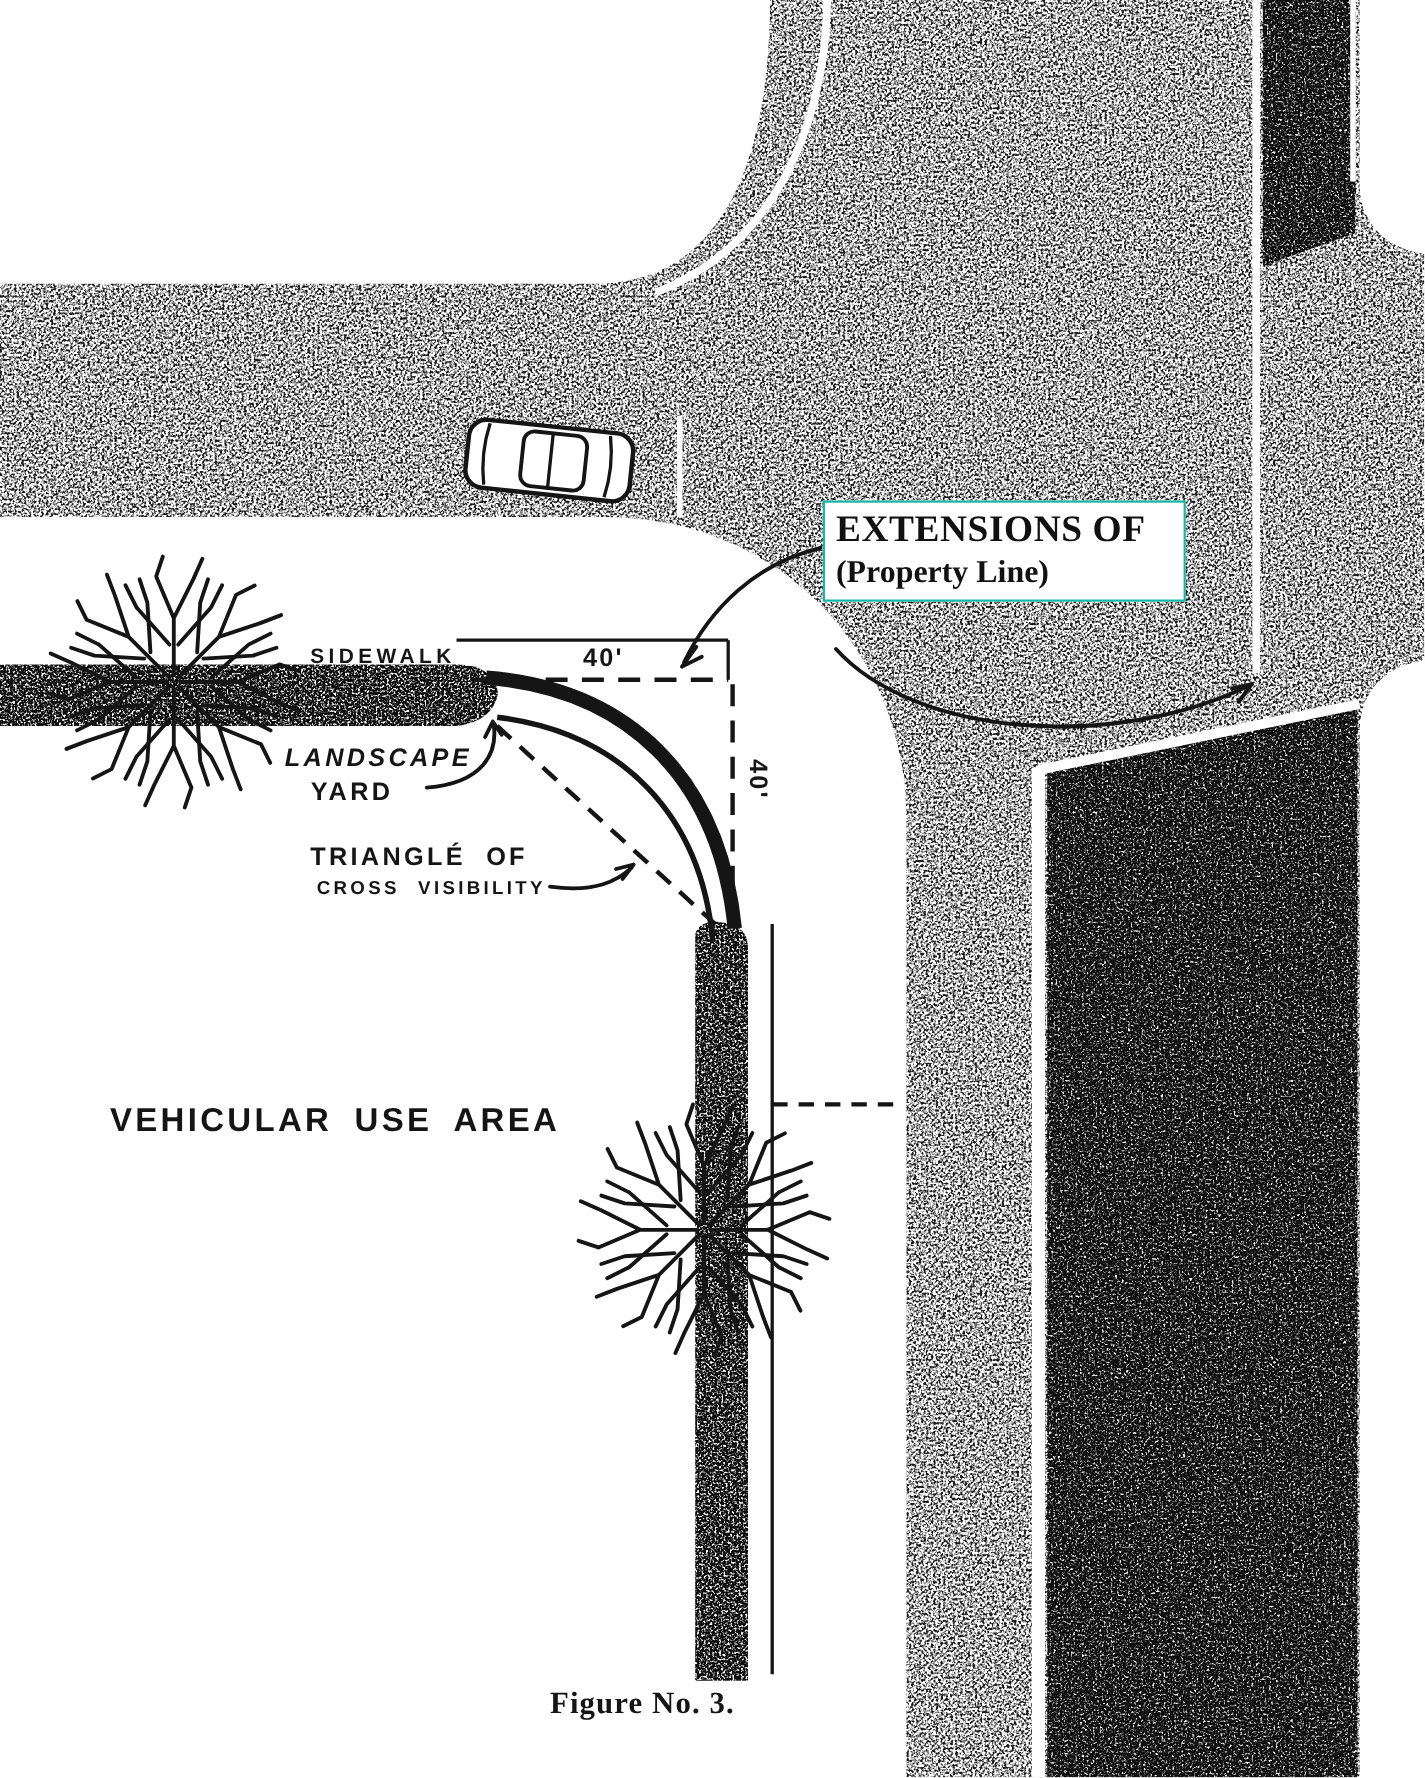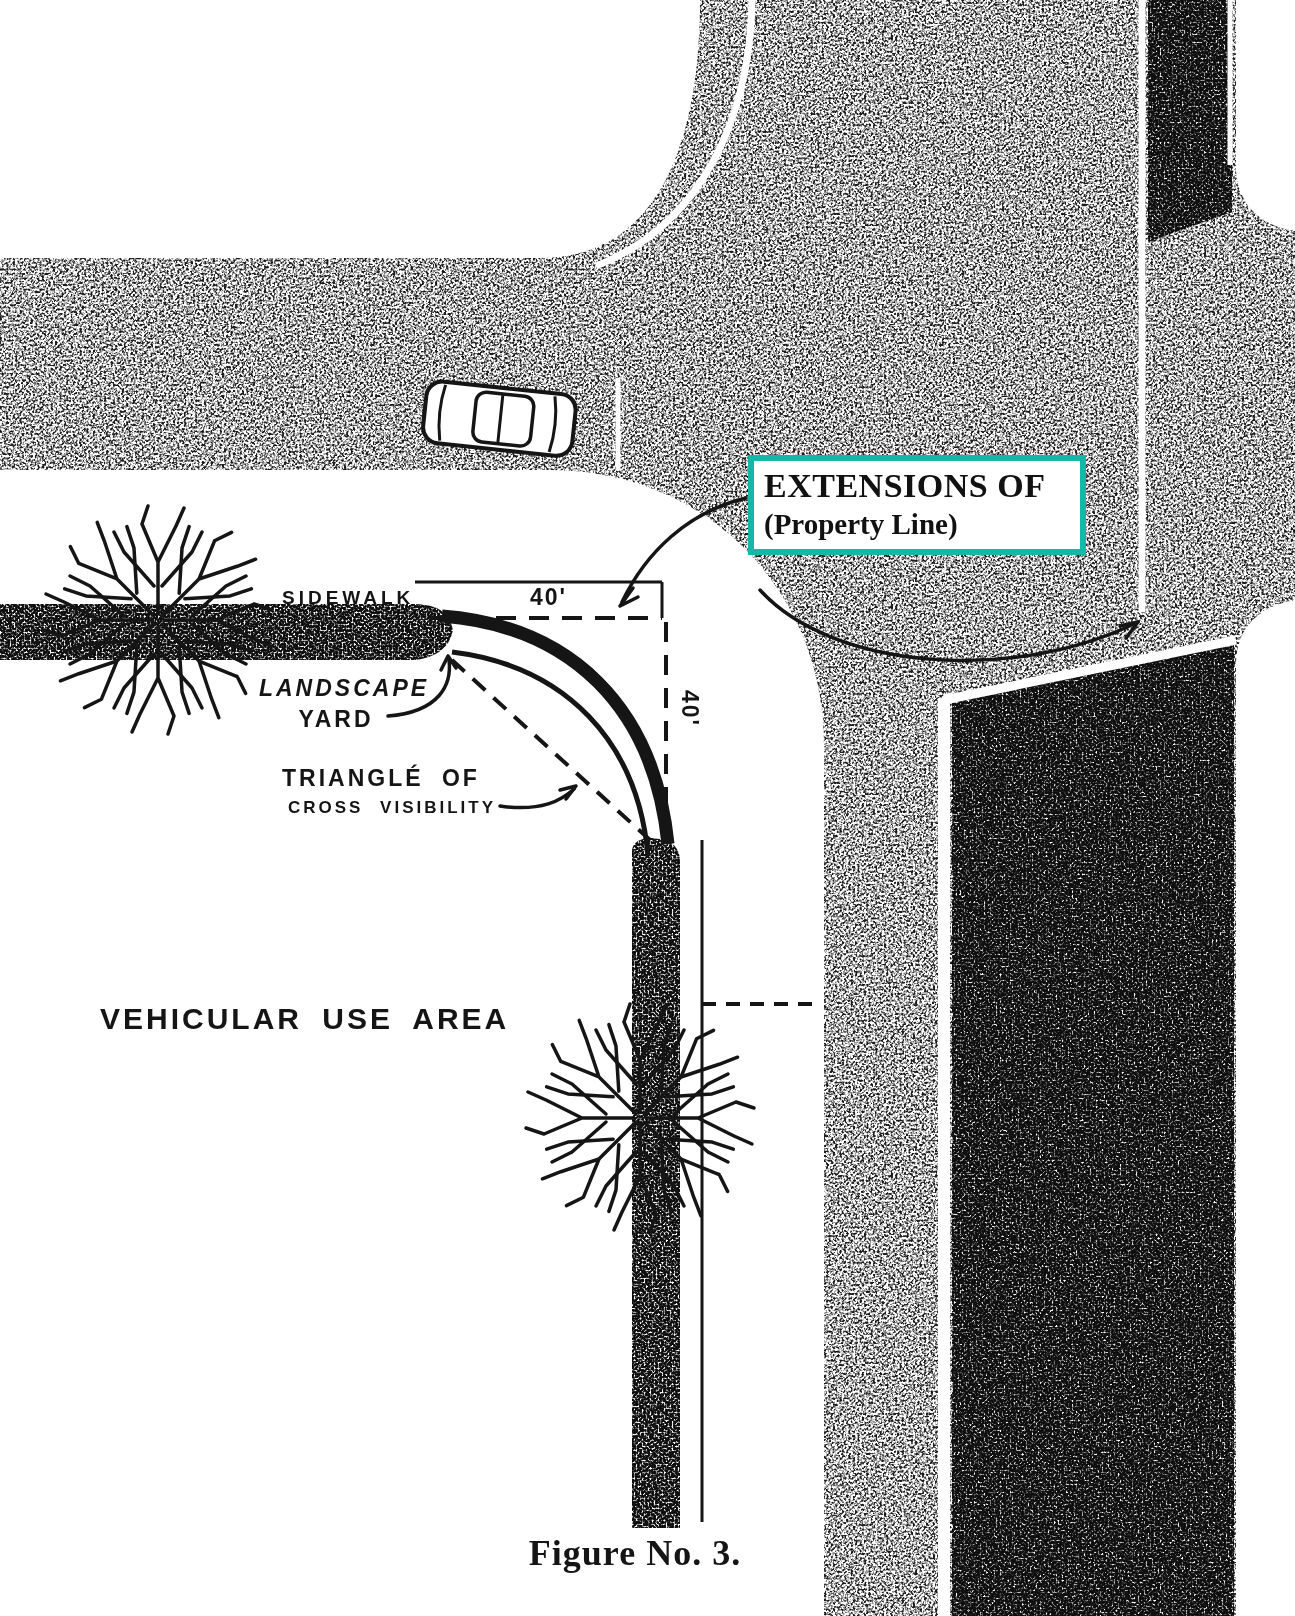--- a/index.html
+++ b/index.html
@@ -19,37 +19,37 @@
     line-height:1.1;
   }
   .draft{letter-spacing:3px;word-spacing:9px;}
   .lbl-sidewalk{left:282px;top:588px;font-size:19px;letter-spacing:4px;}
   .lbl-dim-h{left:530px;top:585px;font-size:23px;letter-spacing:2px;}
   .lbl-dim-v{
     left:702px;top:690px;font-size:23px;letter-spacing:2px;
     transform:rotate(90deg);transform-origin:0 0;
   }
   .lbl-land1{left:256px;top:676px;width:176px;text-align:center;font-size:23px;font-style:italic;}
-  .lbl-land2{left:272px;top:707px;width:128px;text-align:center;font-size:23px;}
+  .lbl-land2{left:256px;top:707px;width:128px;text-align:center;font-size:23px;}
   .lbl-tri1{left:282px;top:766px;width:188px;text-align:center;font-size:23px;}
   .lbl-tri2{left:238px;top:799px;width:260px;text-align:center;font-size:17px;margin-left:24px;}
   .lbl-park1{left:134px;top:956px;width:332px;text-align:center;font-size:26px;}
   .lbl-park2{left:100px;top:1002px;width:390px;text-align:center;font-size:30px;}
   .callout{
     position:absolute;left:748px;top:455px;width:306px;
-    background:#ffffff;border:6px solid #14b8a6;
+    background:#ffffff;border:2px solid #14b8a6;
     padding:5px 10px 7px 10px;
     font-family:"Liberation Serif",serif;font-weight:bold;color:#111;
     z-index:5;
   }
   .callout .big{font-size:34px;line-height:1.2;letter-spacing:0.5px;}
   .callout .small{font-size:29px;line-height:1.2;}
   .lbl-caption{
-    left:500px;top:1534px;width:270px;text-align:center;
-    font-family:"Liberation Serif",serif;font-size:36px;letter-spacing:1px;
+    left:500px;top:1534px;width:270px;text-align:left;
+    font-family:"Liberation Serif",serif;font-size:28px;letter-spacing:1px;
   }
 </style>
 </head>
 <body>
 
 <div class="stage">
 
   <svg viewBox="0 0 1295 1616" width="1295" height="1616">
     <defs>
 

